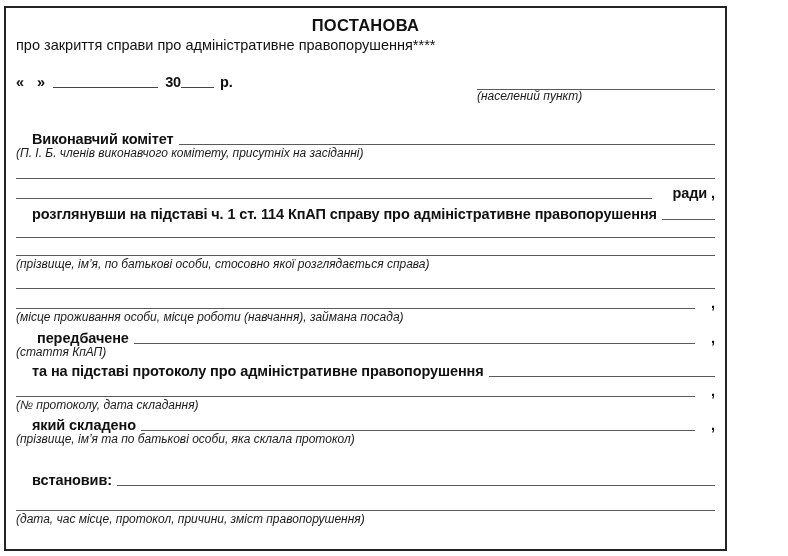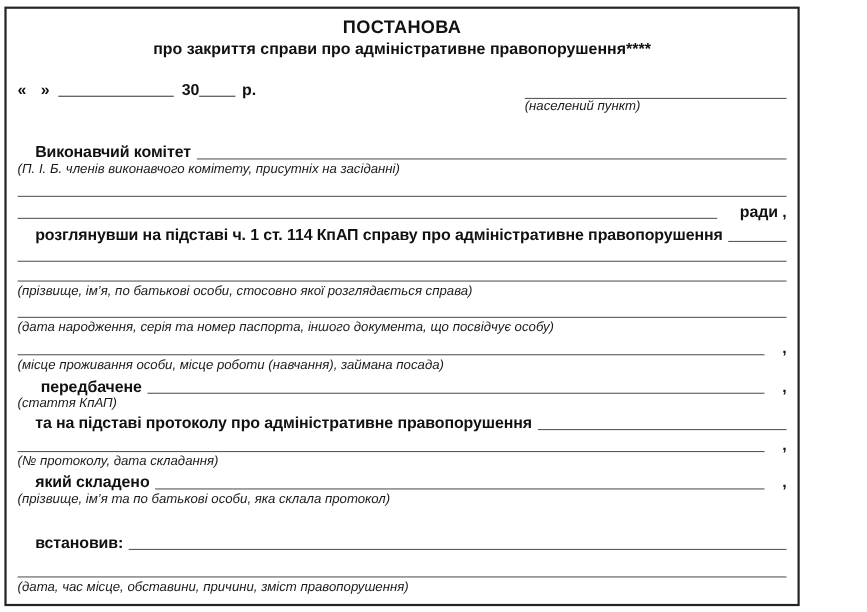--- a/index.html
+++ b/index.html
@@ -19,22 +19,22 @@
     box-sizing: border-box;
     padding: 7px 10px 0 10px;
   }
   .title {
     height: 20px; line-height: 20px;
     font-size: 16.5px; font-weight: bold;
     text-align: center; letter-spacing: 0.3px;
   }
   .subtitle {
     height: 20px; line-height: 20px;
-    font-size: 14.5px; font-weight: bold;
-    text-align: center;
+    font-size: 14.5px; font-weight: normal;
+    text-align: left;
   }
   .row {
     display: flex;
     align-items: flex-end;
   }
   .lbl {
     font-size: 14.5px; font-weight: bold;
     letter-spacing: -0.1px;
     white-space: nowrap;
     flex: 0 0 auto;
@@ -131,21 +131,20 @@
     </div>
 
     <div class="row" style="height:18px">
       <span class="fill"></span>
     </div>
     <div class="caption">(прізвище, ім’я, по батькові особи, стосовно якої розглядається справа)</div>
 
     <div class="row" style="height:19px">
       <span class="fill"></span>
     </div>
-    <div class="caption">(дата народження, серія та номер паспорта, іншого документа, що посвідчує особу)</div>
 
     <div class="row" style="height:20px">
       <span class="fill"></span>
       <span class="lbl comma">,</span>
     </div>
     <div class="caption">(місце проживання особи, місце роботи (навчання), займана посада)</div>
 
     <div class="row" style="height:21px">
       <span class="lbl" style="padding-left:5px">передбачене</span>
       <span class="fill"></span>
@@ -172,16 +171,16 @@
     <div class="caption">(прізвище, ім’я та по батькові особи, яка склала протокол)</div>
 
     <div class="row" style="height:22px;margin-top:19px">
       <span class="lbl">встановив:</span>
       <span class="fill"></span>
     </div>
 
     <div class="row" style="height:25px">
       <span class="fill"></span>
     </div>
-    <div class="caption">(дата, час місце, обставини, причини, зміст правопорушення)</div>
+    <div class="caption">(дата, час місце, протокол, причини, зміст правопорушення)</div>
 
   </div>
 </div>
 
 </body></html>

